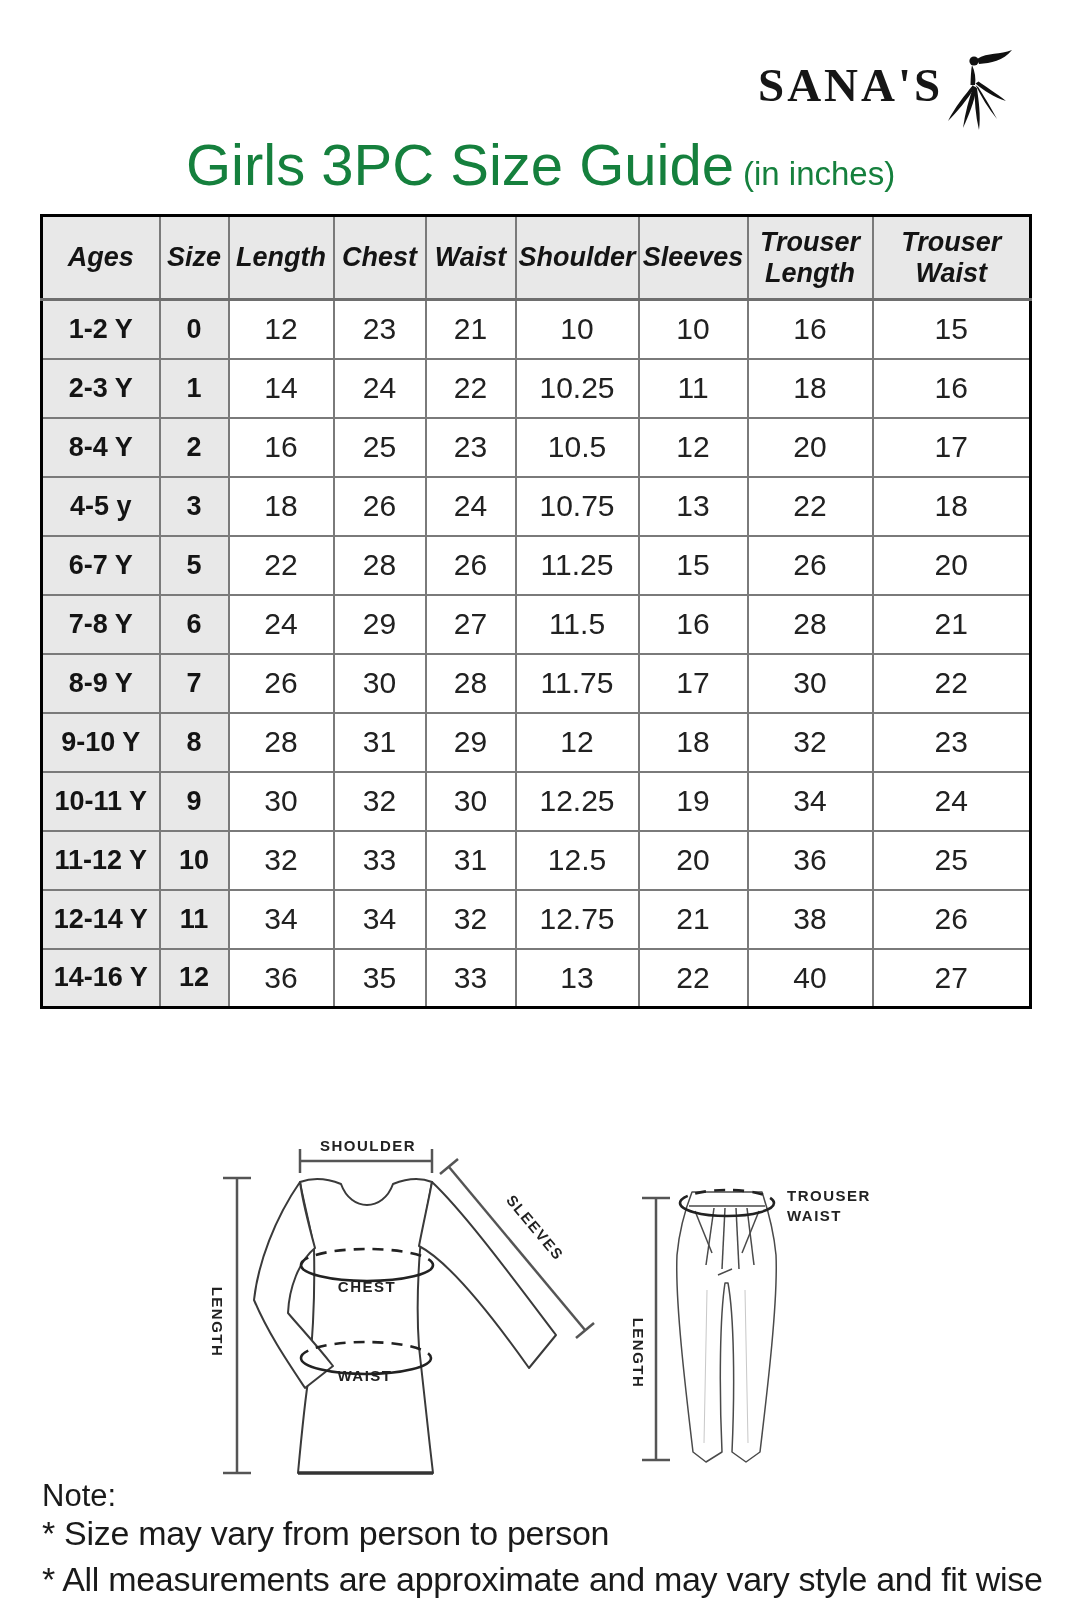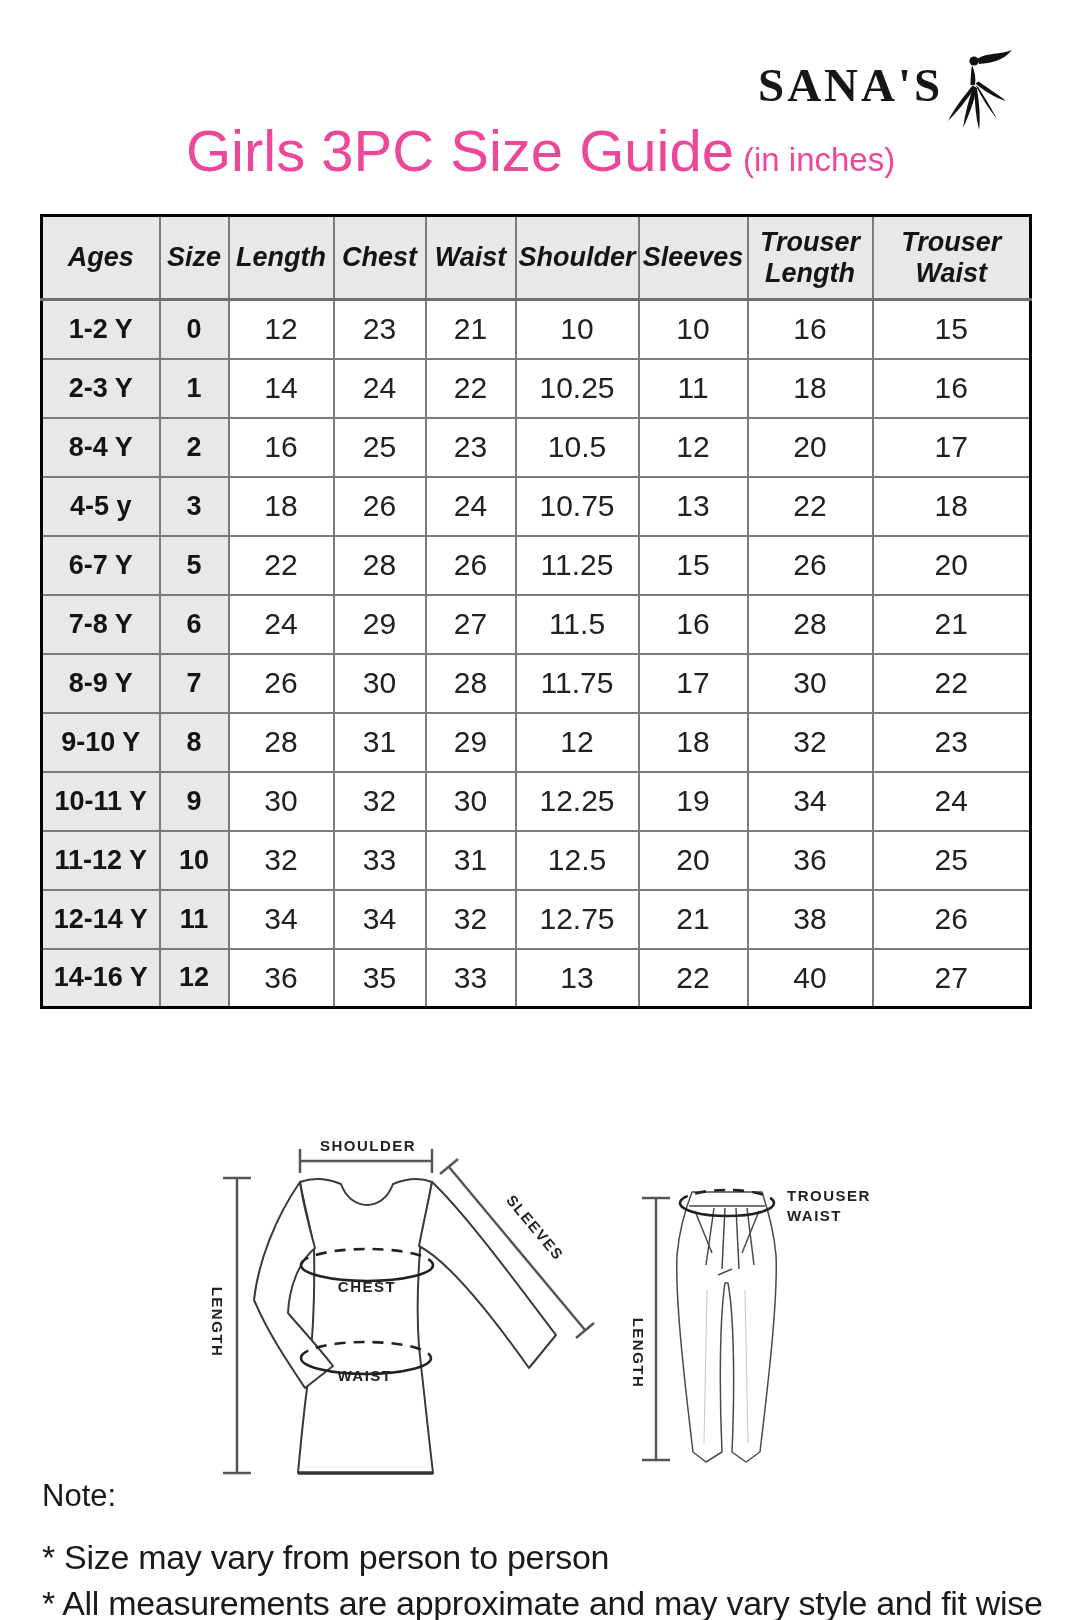--- a/index.html
+++ b/index.html
@@ -6,21 +6,21 @@
   .page{position:relative;width:1080px;height:1620px;background:#ffffff;overflow:hidden;
         font-family:"Liberation Sans", sans-serif;color:#1b1b1b;}
 
   
   .logo{position:absolute;top:50px;left:758px;display:flex;align-items:flex-start;}
   .logo-text{font-family:"Liberation Serif", serif;font-size:47px;font-weight:600;
              letter-spacing:3px;color:#161616;line-height:1;padding-top:12px;}
   .logo-icon{margin-left:4px;}
 
   
-  .title{position:absolute;top:117px;left:186px;font-size:58px;color:#ec4899;white-space:nowrap;}
+  .title{position:absolute;top:131px;left:186px;font-size:58px;color:#15803d;white-space:nowrap;}
   .title .unit{font-size:33px;margin-left:9px;}
 
   
   .size-table-wrap{position:absolute;top:214px;left:40px;}
   table{border-collapse:collapse;table-layout:fixed;width:989px;border:3px solid #000000;}
   th,td{border:2px solid #7a7a7a;text-align:center;vertical-align:middle;padding:0;}
   thead tr{height:84px;}
   tbody tr{height:59px;}
   th{background:#e8e8e8;font-weight:bold;font-style:italic;font-size:27px;line-height:1.12;color:#141414;}
   thead th{border-bottom:3px solid #6e6e6e;}
@@ -32,21 +32,21 @@
   .measure-label{font-family:"Liberation Sans", sans-serif;font-size:15px;font-weight:bold;
                  letter-spacing:1.5px;fill:#222;}
   .garment{fill:#ffffff;stroke:#3a3a3a;stroke-width:2;stroke-linejoin:round;}
   .garment-thin{fill:none;stroke:#4a4a4a;stroke-width:1.5;stroke-linejoin:round;}
   .measure{stroke:#555;stroke-width:2.5;fill:none;}
   .dash{stroke:#222;stroke-width:2.6;fill:none;stroke-dasharray:11 8;}
   .solidarc{stroke:#222;stroke-width:2.6;fill:none;}
 
   
   .notes{position:absolute;top:1478px;left:42px;color:#1a1a1a;}
-  .notes .note-heading{font-size:31px;margin-bottom:24px;}
+  .notes .note-heading{font-size:31px;margin-bottom:0;}
   .notes .note-line{font-size:34px;margin-bottom:7px;letter-spacing:-0.3px;}
 </style>
 </head>
 <body>
 
 <div class="page">
 
   <div class="logo">
     <span class="logo-text">SANA'S</span>
     <span class="logo-icon">

